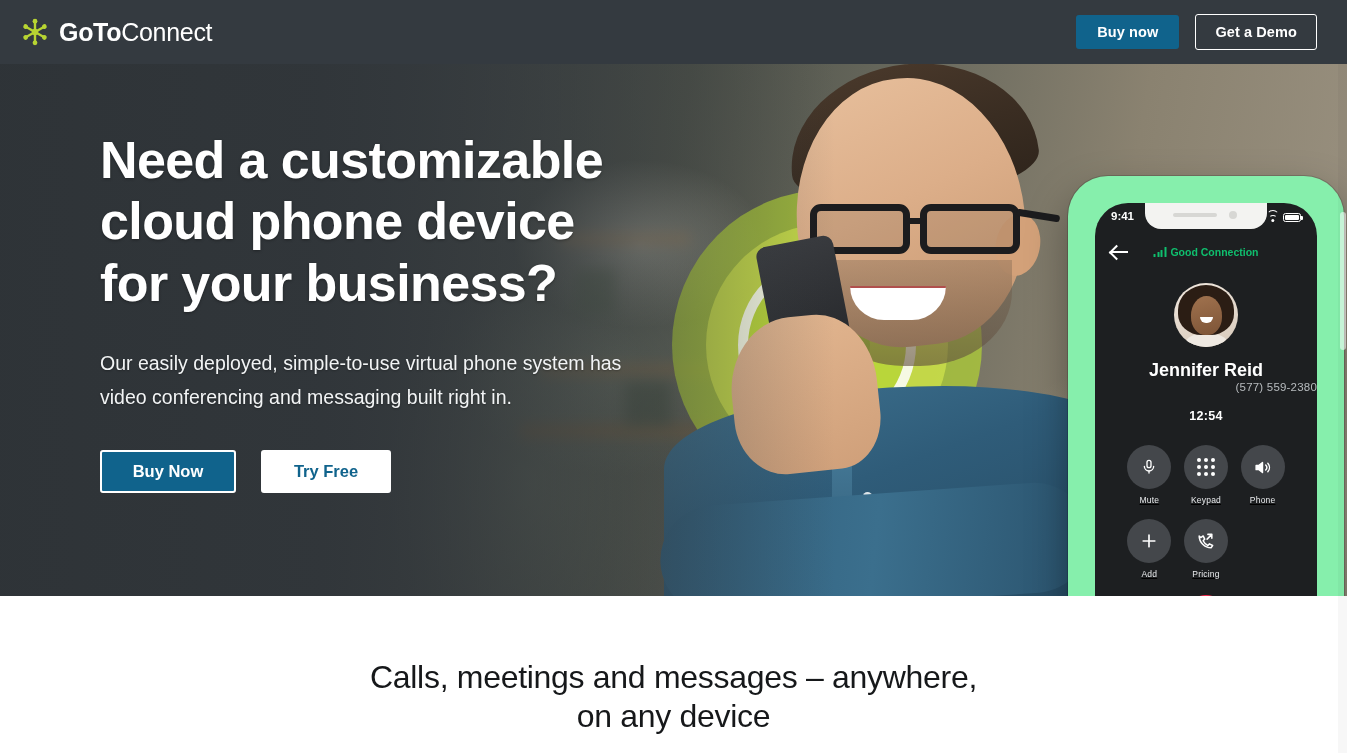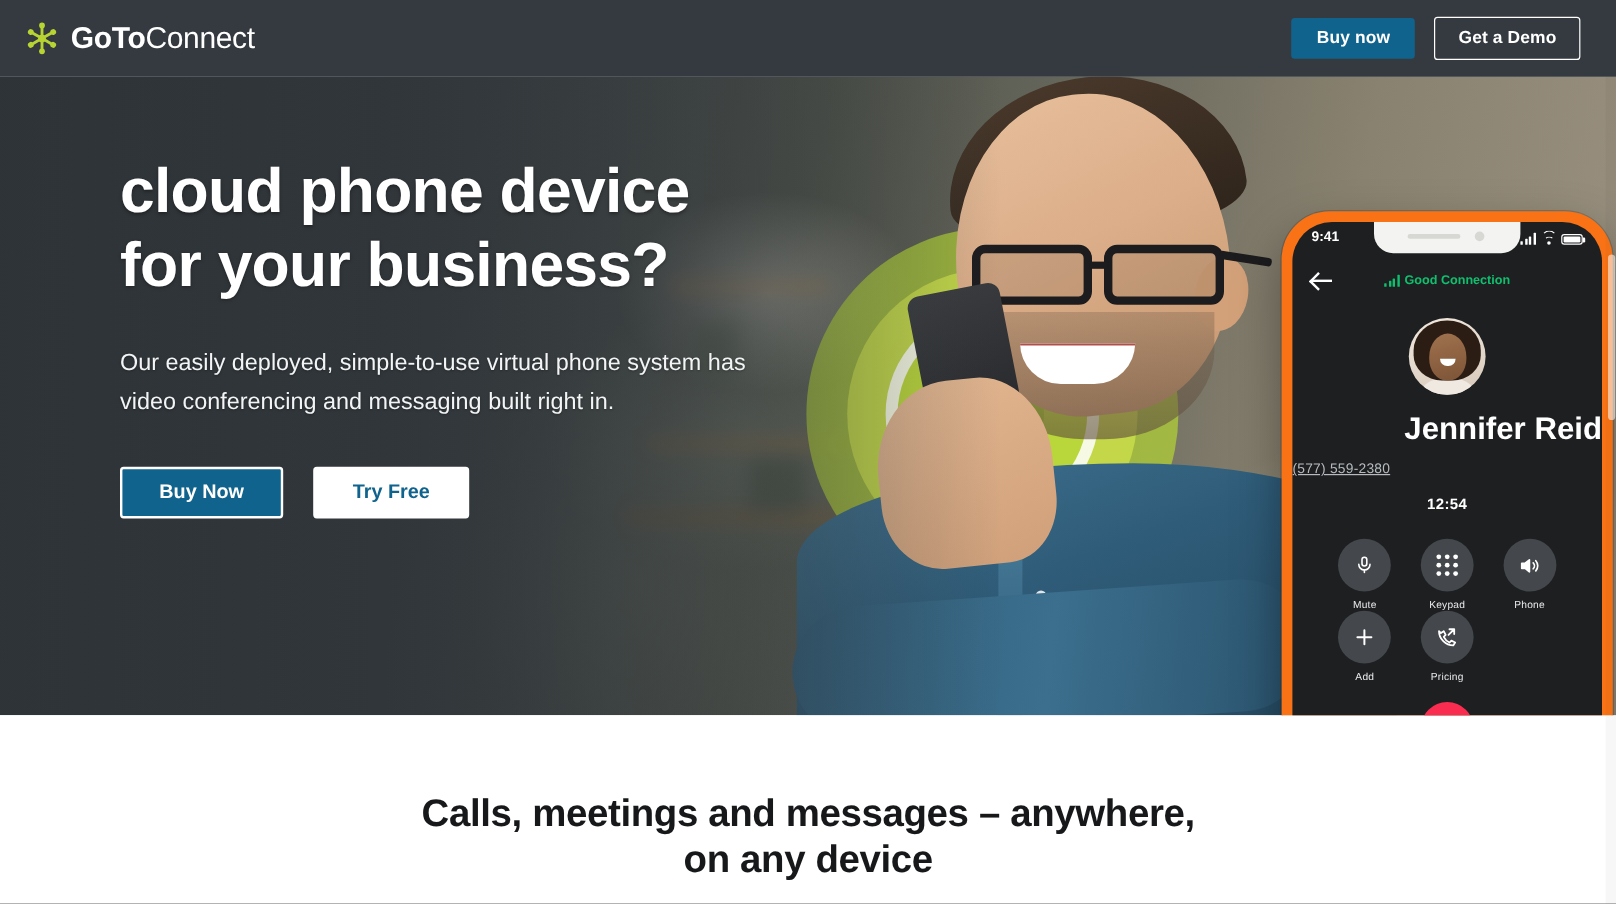--- a/index.html
+++ b/index.html
@@ -156,23 +156,23 @@
   }
   .cta-secondary{
     background:#ffffff; color:#10638c; border:2px solid #ffffff;
     font-size:16.5px; font-weight:700; width:130px; height:43px;
     border-radius:3px; cursor:pointer; font-family:inherit;
   }
 
   
   .phone{
     position:absolute; left:1068px; top:112px; width:276px; height:520px;
-    background:#f97316; border-radius:40px; z-index:8;
+    background:#86efac; border-radius:40px; z-index:8;
     box-shadow:0 0 0 1px rgba(0,0,0,.16), 0 18px 40px rgba(0,0,0,.35);
-    padding:9px;
+    padding:27px;
   }
   .phone-screen{
     position:relative; width:100%; height:100%;
     background:#1d1f21; border-radius:33px; overflow:hidden;
   }
   .notch{
     position:absolute; left:50%; transform:translateX(-50%); top:0;
     width:122px; height:26px; background:#f3f3f1; border-radius:0 0 16px 16px; z-index:3;
   }
   .notch .speaker{
@@ -239,32 +239,32 @@
   }
   .av-body{
     position:absolute; left:12px; bottom:-4px; width:41px; height:18px;
     background:#efe9e2; border-radius:50% 50% 0 0;
   }
   .av-smile{
     position:absolute; left:26px; top:34px; width:13px; height:6px;
     background:#fff; border-radius:0 0 8px 8px;
   }
   .caller-name{
-    text-align:right; color:#fff; font-size:26px; font-weight:700; margin-top:13px;
+    text-align:center; color:#fff; font-size:18px; font-weight:700; margin-top:13px;
   }
   .caller-number{
-    text-align:left; color:#b7bbbe; font-size:11.5px; margin-top:12px; letter-spacing:.2px;text-decoration:underline;
+    text-align:right; color:#b7bbbe; font-size:11.5px; margin-top:0; letter-spacing:.2px;
   }
   .call-timer{
     text-align:center; color:#fff; font-size:12.5px; font-weight:700; margin-top:16px; letter-spacing:.3px;
   }
 
   .controls{
-    display:grid; grid-template-columns:repeat(3,1fr); 
-    padding:0 26px; margin-top:22px;
+    display:grid; grid-template-columns:repeat(3,1fr); row-gap:14px;
+    padding:0 26px; margin-top:22px;text-decoration:underline;
   }
   .ctl{ display:flex; flex-direction:column; align-items:center; cursor:pointer; }
   .ctl-circle{
     width:44px; height:44px; border-radius:50%; background:#44474b;
     display:flex; align-items:center; justify-content:center;
   }
   .ctl-label{ color:#e8eaec; font-size:8.5px; margin-top:6px; letter-spacing:.2px; }
   .end-call-wrap{ display:flex; justify-content:center; margin-top:16px; }
   .end-call{
     width:44px; height:44px; border-radius:50%; background:#fa2d50;
@@ -272,21 +272,21 @@
   }
   
   .keypad-dots{ display:grid; grid-template-columns:repeat(3,4px); gap:3px; }
   .keypad-dots i{ display:block; width:4px; height:4px; background:#fff; border-radius:50%; }
 
   
   .section{
     position:relative; width:1347px; background:#fff; padding-top:62px; text-align:center;
   }
   .section-title{
-    font-size:32px; font-weight:700; color:#16181a; line-height:1.22; letter-spacing:-.3px;
+    font-size:32px; font-weight:400; color:#16181a; line-height:1.22; letter-spacing:-.3px;
   }
 
   
   .scrollbar{
     position:absolute; right:0; top:64px; width:9px; height:689px;
     background:rgba(0,0,0,.03); z-index:60;
   }
   .scroll-thumb{
     position:absolute; right:1px; top:148px; width:6px; height:138px;
     background:rgba(255,255,255,.55); border-radius:3px;
@@ -378,20 +378,21 @@
     </div>
     <div class="phone-in-hand"></div>
     <div class="hand"></div>
     <div class="forearm"></div>
   </div>
 
   <div class="hero-dark-left"></div>
 
   <div class="hero-copy">
     <h1 class="hero-title">
+      <div>Need a customizable</div>
       <div>cloud phone device</div>
       <div>for your business?</div>
     </h1>
     <p class="hero-sub">Our easily deployed, simple-to-use virtual phone system has video conferencing and messaging built right in.</p>
     <div class="hero-ctas">
       <button class="cta-primary">Buy Now</button>
       <button class="cta-secondary">Try Free</button>
     </div>
   </div>
 

